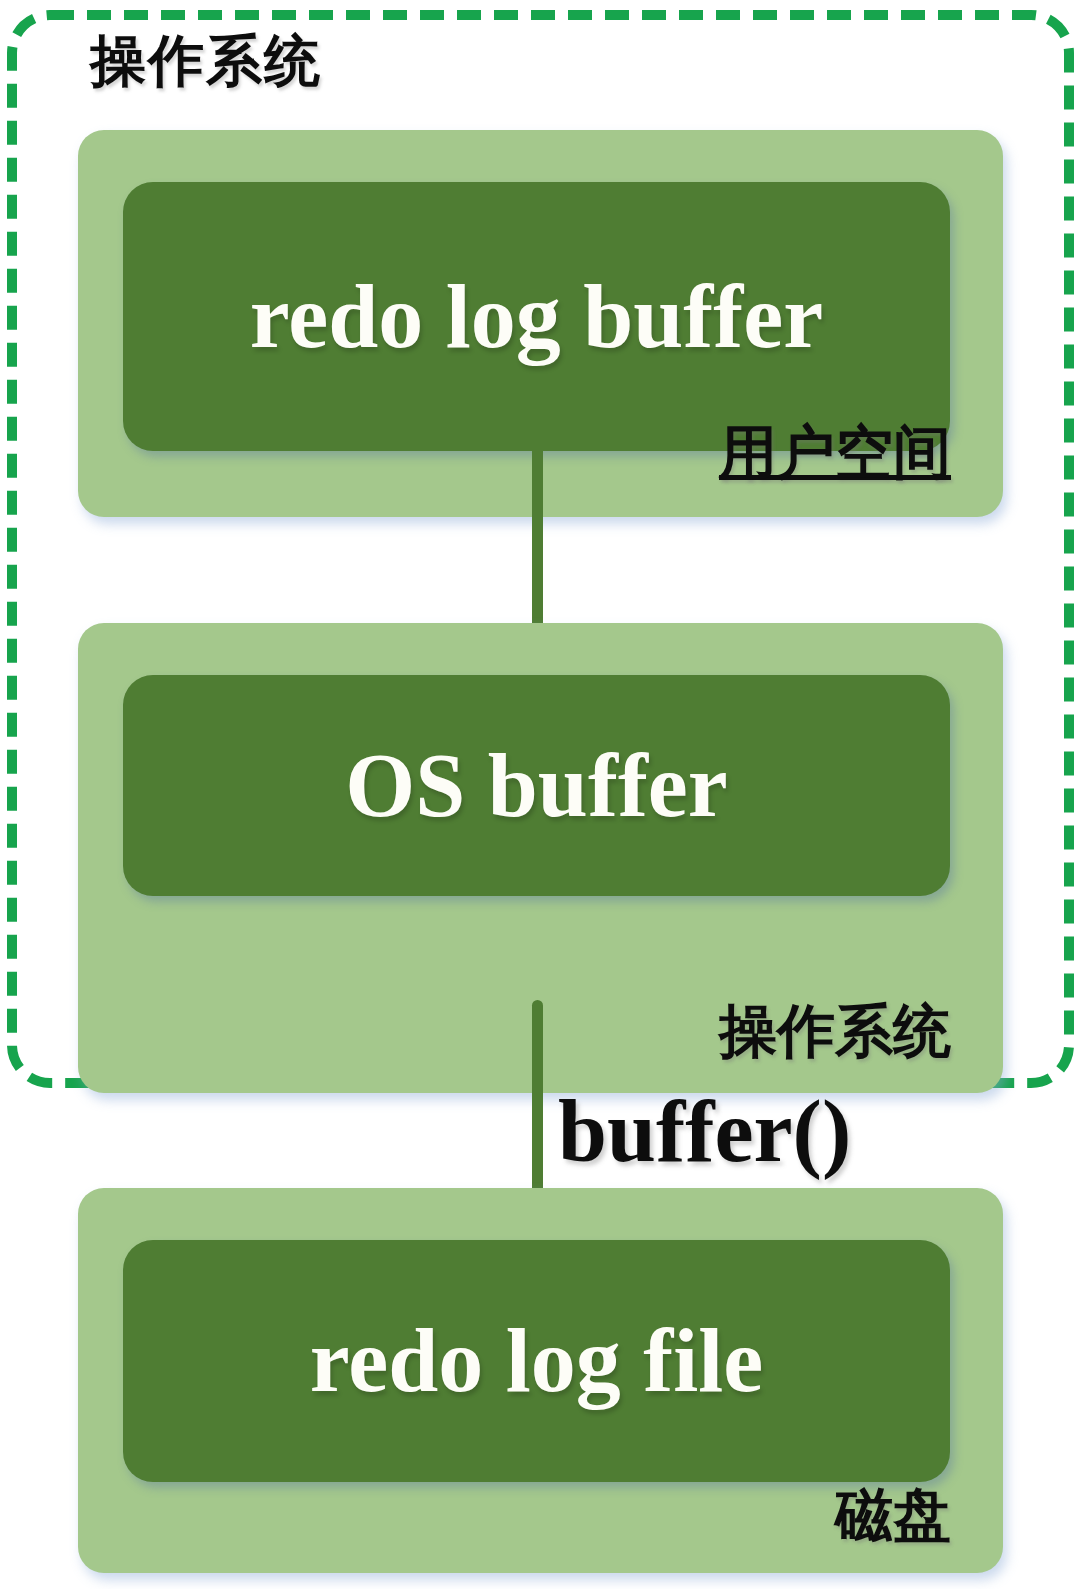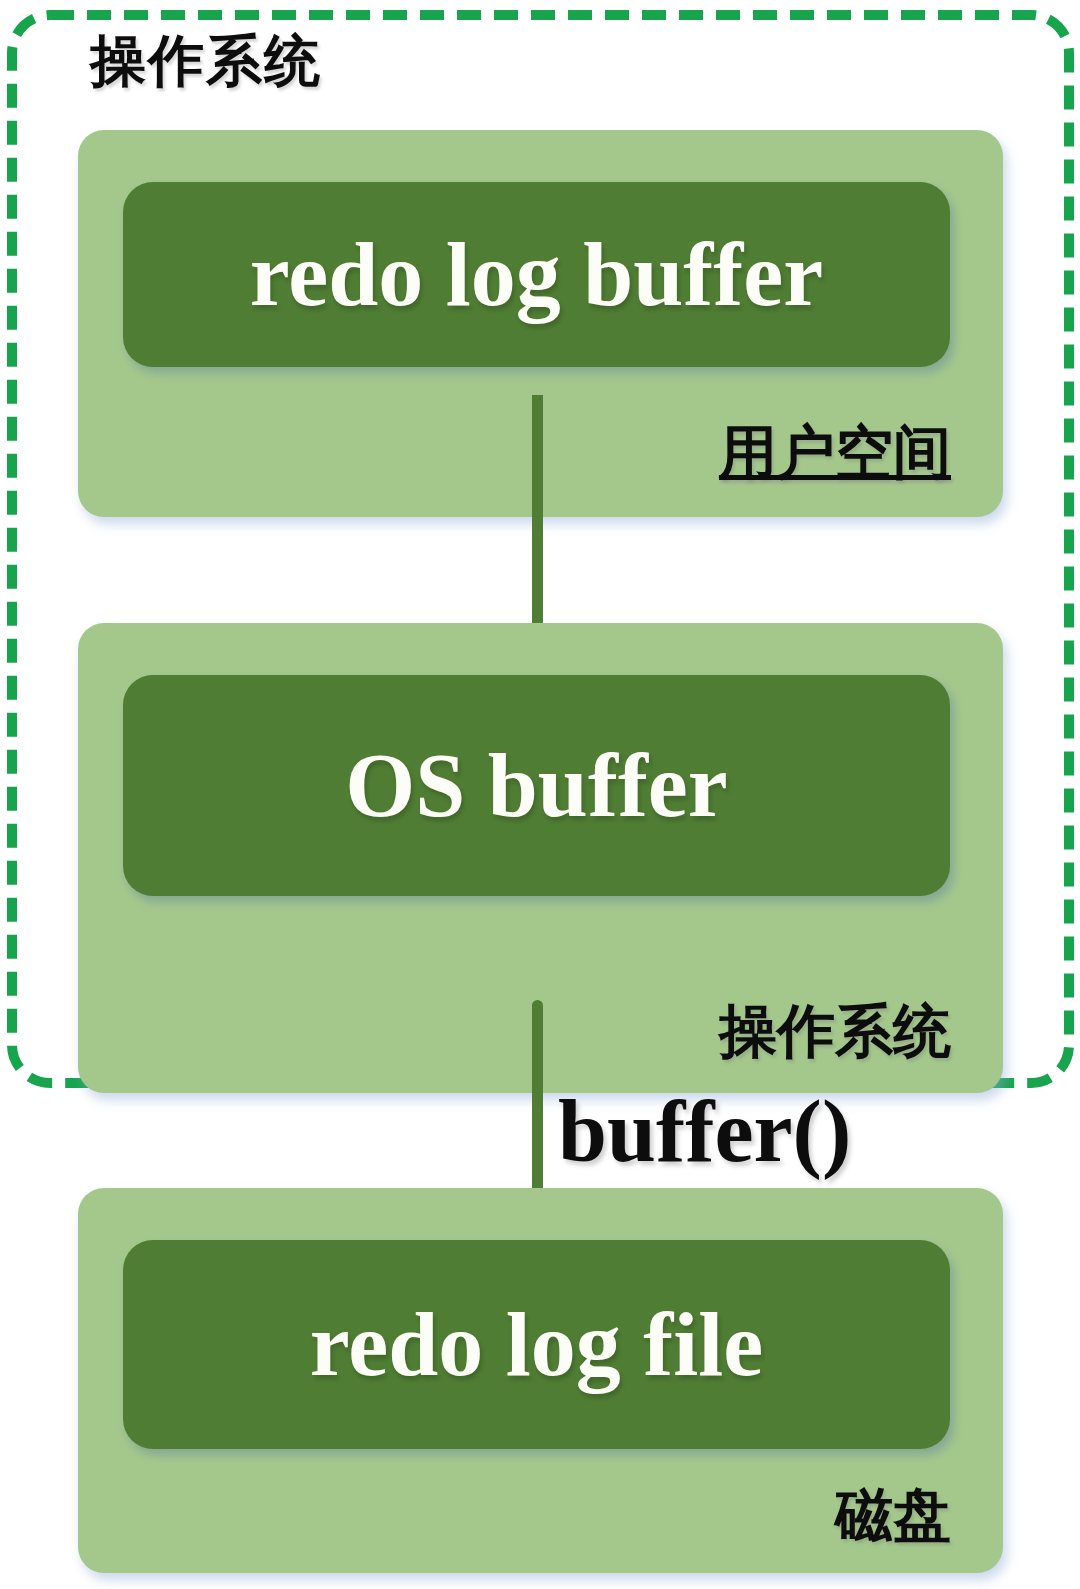--- a/index.html
+++ b/index.html
@@ -56,23 +56,23 @@
     top: 52px;
     width: 827px;
     background: var(--dark-green, #4f7d33);
     border-radius: 30px;
     box-shadow: 4px 6px 10px rgba(90,120,160,0.40);
     display: flex;
     flex-direction: column;
     align-items: center;
     justify-content: center;
   }
-  .inner-box.h1 { height: 185px; }
+  .inner-box.h1 { height: 269px; }
   .inner-box.h2 { height: 221px; }
-  .inner-box.h3 { height: 209px; }
+  .inner-box.h3 { height: 242px; }
   .buffer-label {
     color: var(--text-white, #fdfdf7);
     font-weight: 700;
     font-size: 90px;
     line-height: 1.0;
     text-shadow: 2px 4px 4px rgba(0,0,0,0.18);
     white-space: nowrap;
   }
   .buffer-sublabel {
     color: var(--text-white, #fdfdf7);

